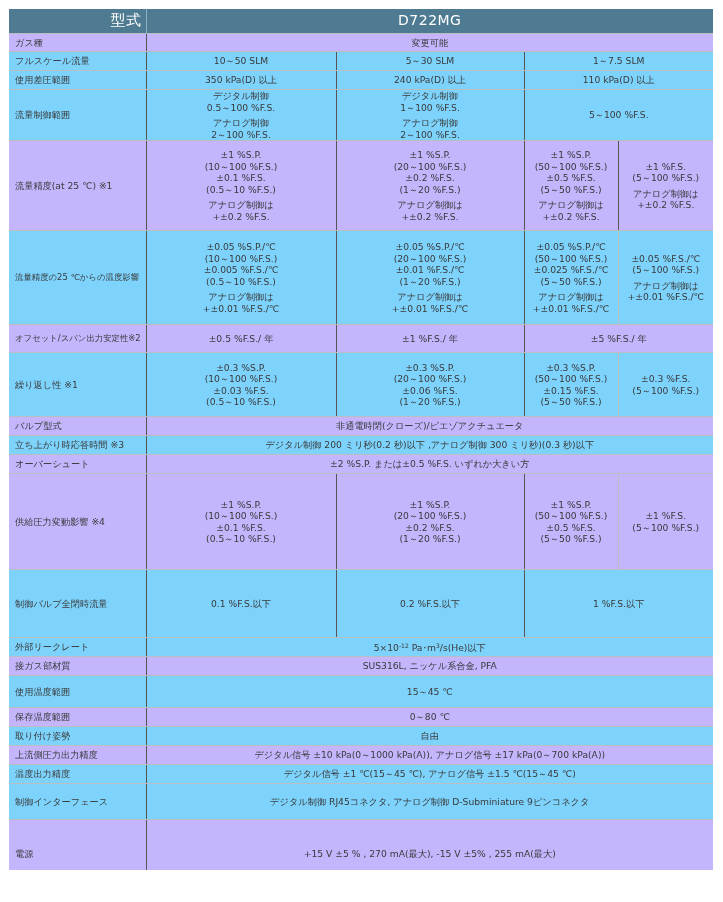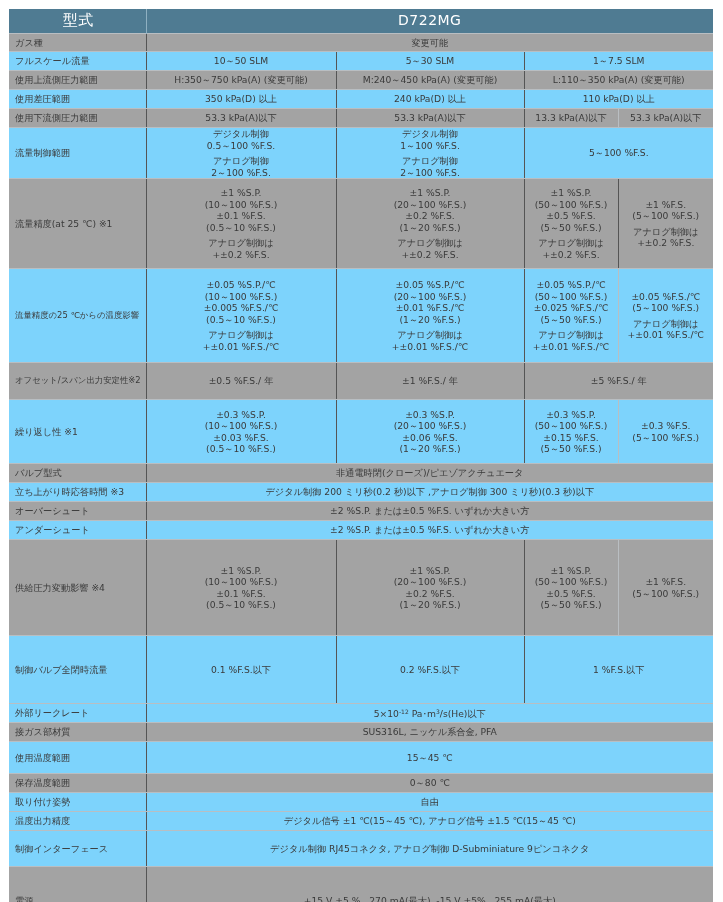--- a/index.html
+++ b/index.html
@@ -5,26 +5,26 @@
   html, body { margin: 0; padding: 0; background: #ffffff; }
   body { width: 723px; height: 902px; overflow: hidden; position: relative;
          font-family: "DejaVu Sans", sans-serif; color: #3a3a3a; }
   table.spec { position: absolute; left: 9px; top: 9px; width: 704px;
                border-collapse: collapse; table-layout: fixed; font-size: 9.2px; }
   table.spec td, table.spec th { padding: 0 4px; text-align: center; vertical-align: middle;
                border-top: 1px solid #b9bec2; border-bottom: 1px solid #b9bec2;
                line-height: 11.5px; overflow: hidden; white-space: nowrap; }
   table.spec th { background: #4f7b92; color: #ffffff; font-weight: normal; height: 24px;
                border: none; font-size: 14px; letter-spacing: 0.5px; }
-  table.spec th.label { text-align: center; padding-left: 6px; font-size: 15px; border-right: 1px solid #8fb0c1; }
+  table.spec th.label { text-align: right; padding-left: 6px; font-size: 15px; border-right: 1px solid #8fb0c1; }
   table.spec td.label { text-align: left; padding-left: 6px; border-right: 1px solid #555; }
   td.vsep { border-left: 1px solid #555; margin-top: 26px; }
   td.lsep { border-left: 1px solid #b9bec2; }
   tr.g td { background: #7dd3fc; }
-  tr.w td { background: #a3a3a3; }
+  tr.w td { background: #c4b5fd; }
   .blk { display: block; }
   .gap { display: block; height: 4px; }
   sup { font-size: 6px; vertical-align: 3px; }
 </style>
 </head>
 <body>
 
 <table class="spec">
   <colgroup>
     <col style="width:137px">
@@ -42,39 +42,26 @@
   <tr class="w" style="height:18px">
     <td class="label">ガス種</td>
     <td colspan="4">変更可能</td>
   </tr>
   <tr class="g" style="height:19px">
     <td class="label">フルスケール流量</td>
     <td>10～50 SLM</td>
     <td class="vsep">5～30 SLM</td>
     <td class="vsep" colspan="2">1～7.5 SLM</td>
   </tr>
-  <tr class="w" style="height:19px">
-    <td class="label">使用上流側圧力範囲</td>
-    <td>H:350～750 kPa(A) (変更可能)</td>
-    <td class="vsep">M:240～450 kPa(A) (変更可能)</td>
-    <td class="vsep" colspan="2">L:110～350 kPa(A) (変更可能)</td>
-  </tr>
   <tr class="g" style="height:19px">
     <td class="label">使用差圧範囲</td>
     <td>350 kPa(D) 以上</td>
     <td class="vsep">240 kPa(D) 以上</td>
     <td class="vsep" colspan="2">110 kPa(D) 以上</td>
   </tr>
-  <tr class="w" style="height:19px">
-    <td class="label">使用下流側圧力範囲</td>
-    <td>53.3 kPa(A)以下</td>
-    <td class="vsep">53.3 kPa(A)以下</td>
-    <td class="vsep">13.3 kPa(A)以下</td>
-    <td class="lsep">53.3 kPa(A)以下</td>
-  </tr>
 
   <tr class="g" style="height:51px">
     <td class="label">流量制御範囲</td>
     <td>
       <span class="blk">デジタル制御</span>
       <span class="blk">0.5～100 %F.S.</span>
       <span class="gap"></span>
       <span class="blk">アナログ制御</span>
       <span class="blk">2～100 %F.S.</span>
     </td>
@@ -157,21 +144,21 @@
     </td>
     <td class="lsep">
       <span class="blk">±0.05 %F.S./℃</span>
       <span class="blk">(5～100 %F.S.)</span>
       <span class="gap"></span>
       <span class="blk">アナログ制御は</span>
       <span class="blk">+±0.01 %F.S./℃</span>
     </td>
   </tr>
 
-  <tr class="w" style="height:37px">
+  <tr class="w" style="height:28px">
     <td class="label" style="font-size:8.4px">オフセット/スパン出力安定性※2</td>
     <td>±0.5 %F.S./ 年</td>
     <td class="vsep">±1 %F.S./ 年</td>
     <td class="vsep" colspan="2">±5 %F.S./ 年</td>
   </tr>
 
   <tr class="g" style="height:64px">
     <td class="label">繰り返し性 ※1</td>
     <td>
       <span class="blk">±0.3 %S.P.</span>
@@ -200,24 +187,20 @@
   <tr class="w" style="height:19px">
     <td class="label">バルブ型式</td>
     <td colspan="4">非通電時閉(クローズ)/ピエゾアクチュエータ</td>
   </tr>
   <tr class="g" style="height:19px">
     <td class="label">立ち上がり時応答時間 ※3</td>
     <td colspan="4">デジタル制御 200 ミリ秒(0.2 秒)以下 ,アナログ制御 300 ミリ秒)(0.3 秒)以下</td>
   </tr>
   <tr class="w" style="height:19px">
     <td class="label">オーバーシュート</td>
-    <td colspan="4">±2 %S.P. または±0.5 %F.S. いずれか大きい方</td>
-  </tr>
-  <tr class="g" style="height:19px">
-    <td class="label">アンダーシュート</td>
     <td colspan="4">±2 %S.P. または±0.5 %F.S. いずれか大きい方</td>
   </tr>
 
   <tr class="w" style="height:96px">
     <td class="label">供給圧力変動影響 ※4</td>
     <td>
       <span class="blk">±1 %S.P.</span>
       <span class="blk">(10～100 %F.S.)</span>
       <span class="blk">±0.1 %F.S.</span>
       <span class="blk">(0.5～10 %F.S.)</span>
@@ -260,20 +243,24 @@
     <td colspan="4">15～45 ℃</td>
   </tr>
   <tr class="w" style="height:19px">
     <td class="label">保存温度範囲</td>
     <td colspan="4">0～80 ℃</td>
   </tr>
   <tr class="g" style="height:19px">
     <td class="label">取り付け姿勢</td>
     <td colspan="4">自由</td>
   </tr>
+  <tr class="w" style="height:19px">
+    <td class="label">上流側圧力出力精度</td>
+    <td colspan="4">デジタル信号 ±10 kPa(0～1000 kPa(A)), アナログ信号 ±17 kPa(0～700 kPa(A))</td>
+  </tr>
   <tr class="g" style="height:19px">
     <td class="label">温度出力精度</td>
     <td colspan="4">デジタル信号 ±1 ℃(15～45 ℃), アナログ信号 ±1.5 ℃(15～45 ℃)</td>
   </tr>
   <tr class="g" style="height:36px">
     <td class="label">制御インターフェース</td>
     <td colspan="4">デジタル制御 RJ45コネクタ, アナログ制御 D-Subminiature  9ピンコネクタ</td>
   </tr>
   <tr class="w" style="height:50px">
     <td class="label" style="border-bottom:none;padding-top:18px">電源</td>

